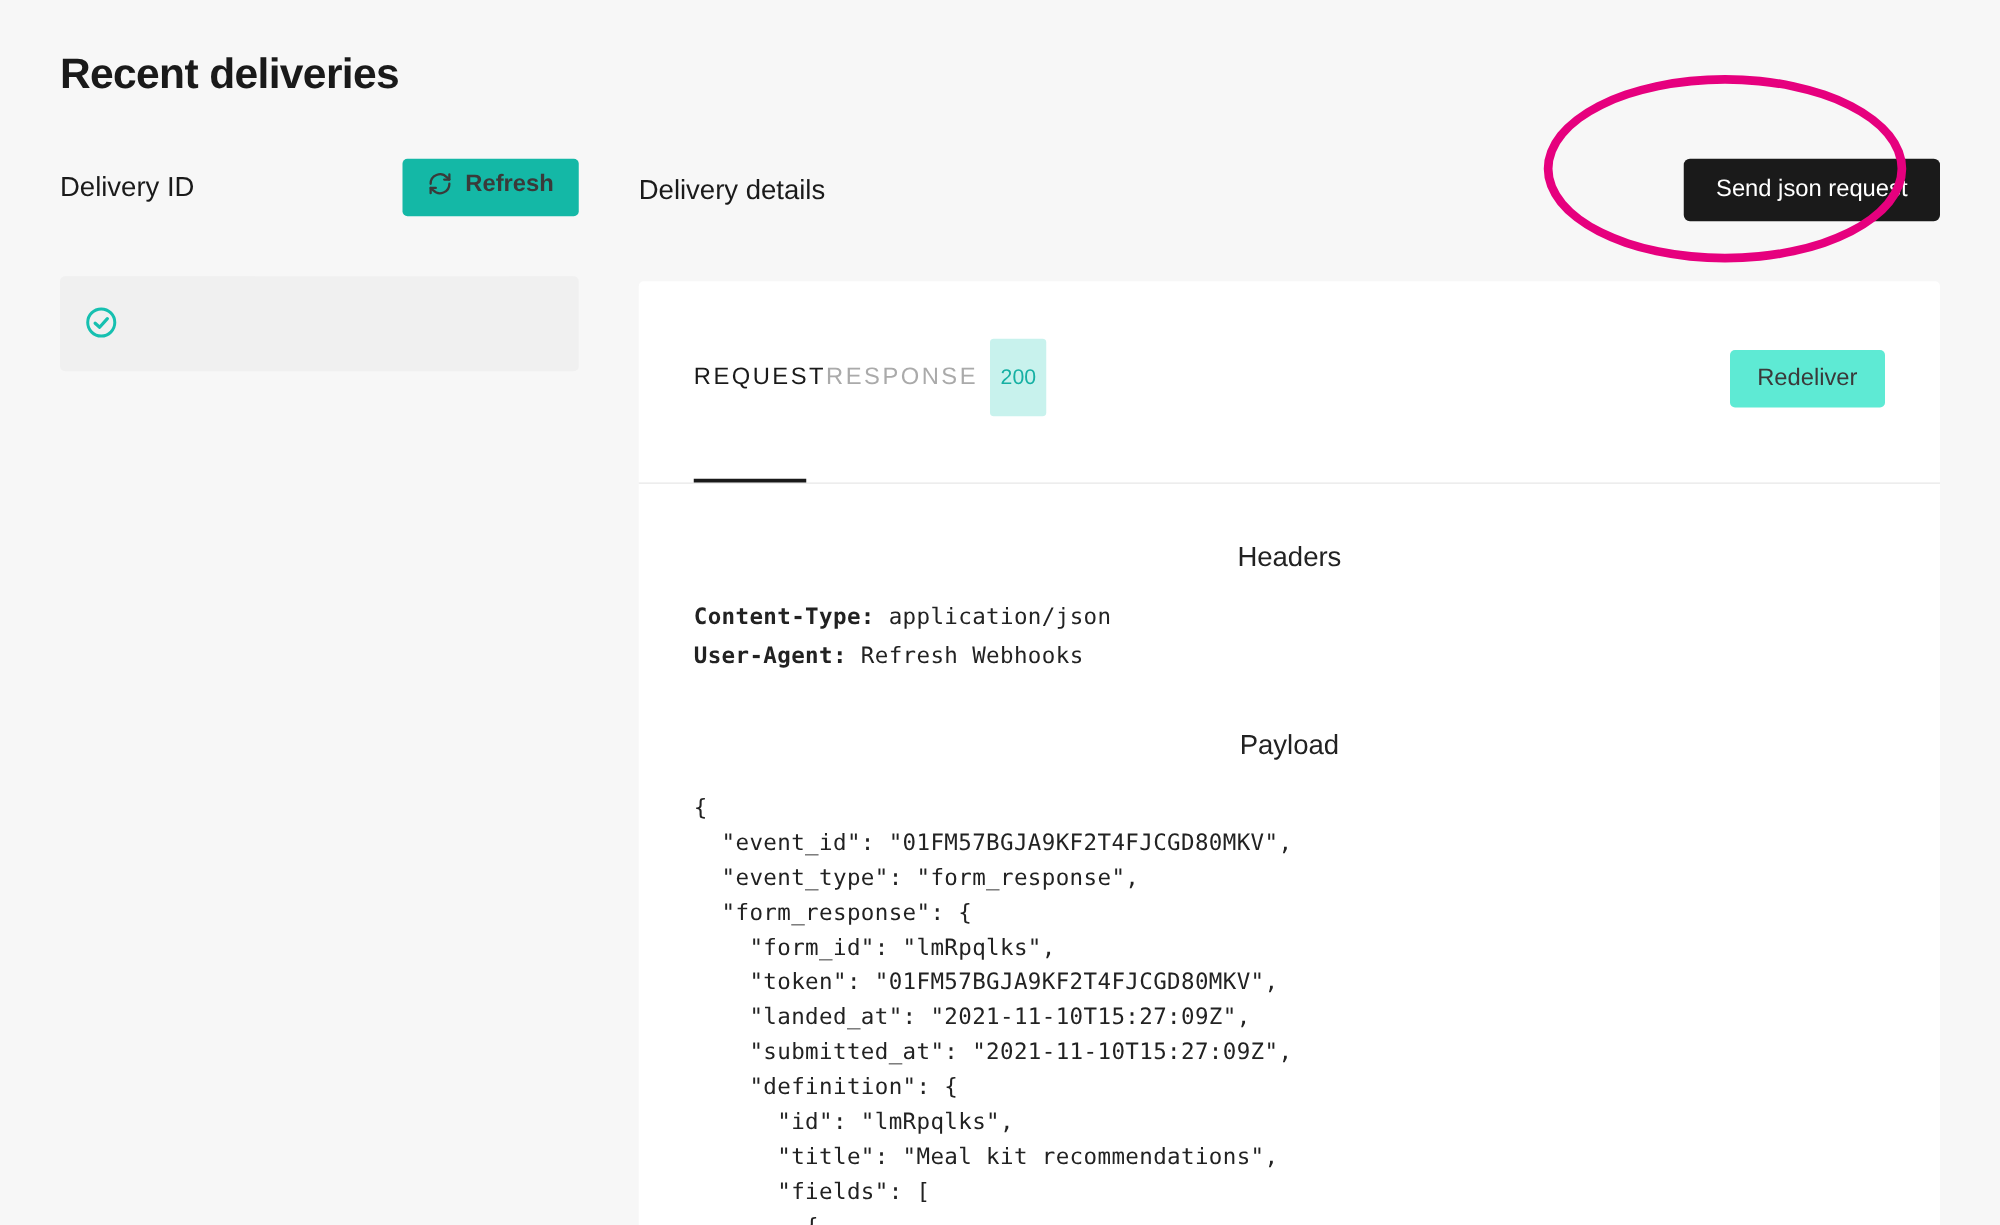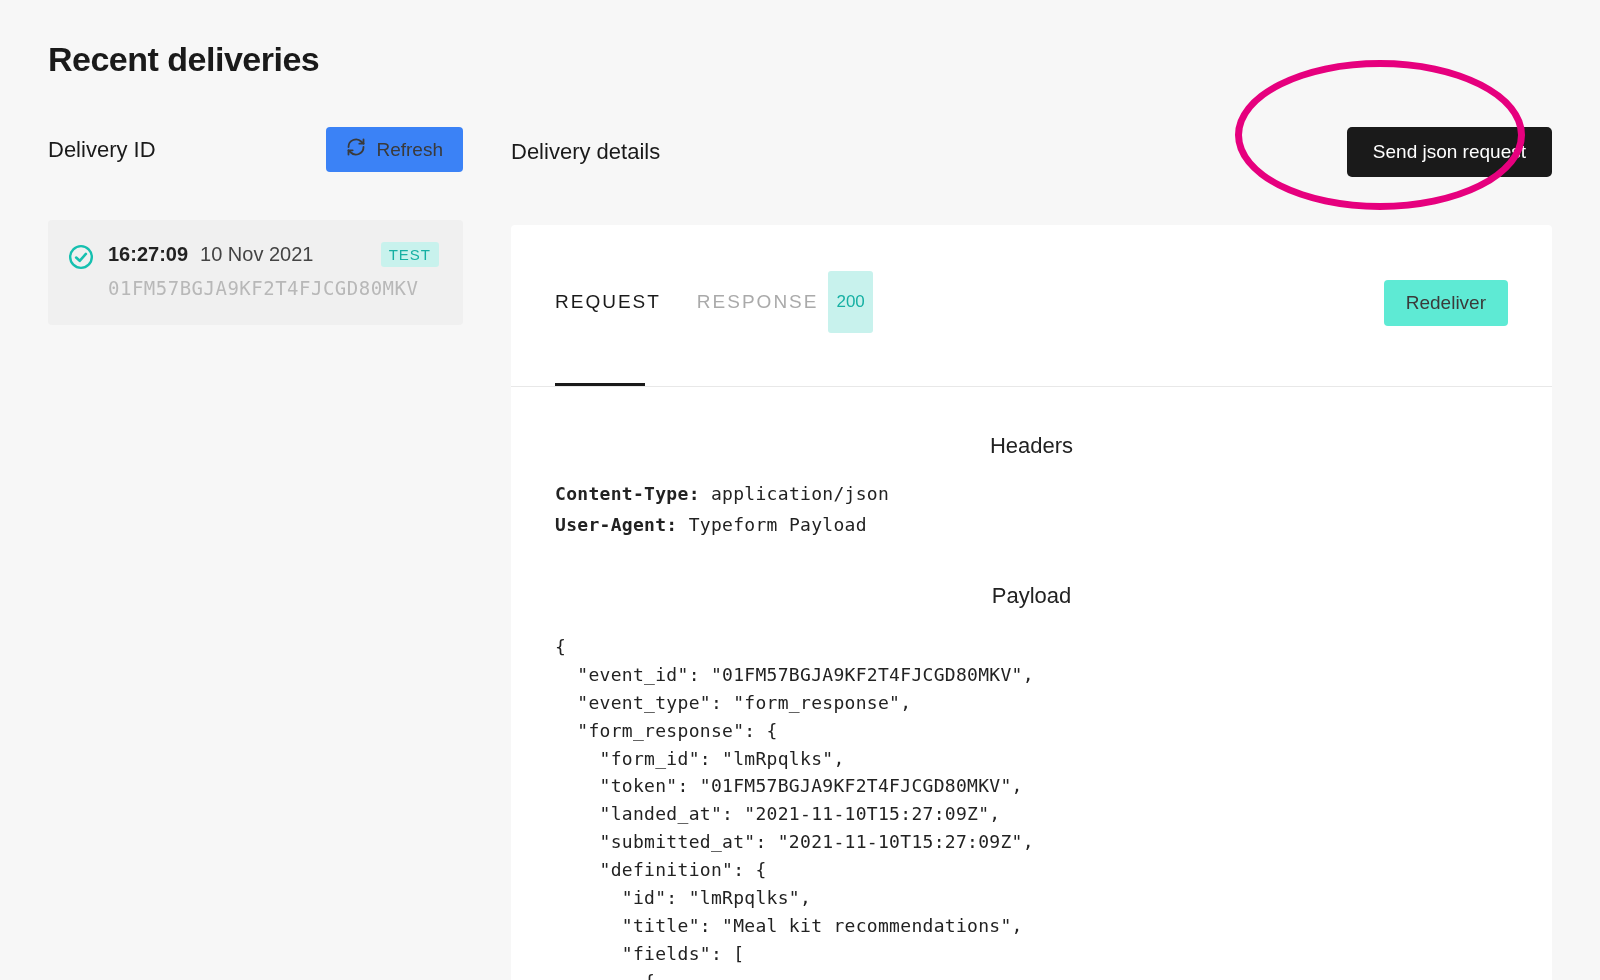--- a/index.html
+++ b/index.html
@@ -43,30 +43,30 @@
       justify-content: space-between;
       margin-bottom: 48px;
     }
     .section-label {
       font-size: 22px;
       font-weight: 400;
       color: #1a1a1a;
     }
     .refresh-btn {
       display: inline-flex;
-      align-items: center;
       gap: 10px;
-      background: #3b82f6;
+      background: #14b8a6;
       border: none;
       border-radius: 4px;
       padding: 10px 20px;
       font-size: 19px;
       color: #3a3a3a;
       cursor: pointer;
       font-family: inherit;
+      font-weight: bold;
     }
     .refresh-btn svg {
       width: 20px;
       height: 20px;
       stroke: #3a3a3a;
     }
     .delivery-item {
       background: #f0f0f0;
       border-radius: 4px;
       padding: 22px 24px 26px 20px;
@@ -141,21 +141,20 @@
       min-height: 700px;
     }
     .panel-top {
       display: flex;
       align-items: center;
       justify-content: space-between;
       padding: 46px 44px 0 44px;
     }
     .tabs {
       display: flex;
-      gap: 36px;
       align-items: center;
     }
     .tab {
       font-size: 19px;
       letter-spacing: 2px;
       font-weight: 500;
       color: #aaa;
       cursor: pointer;
       display: flex;
       align-items: center;
@@ -258,28 +257,20 @@
         </button>
       </div>
 
       <div class="delivery-item">
         <span class="check-badge">
           <svg viewBox="0 0 24 24">
             <circle cx="12" cy="12" r="10" fill="none" stroke="#16c0b0" stroke-width="2.2"></circle>
             <path d="M7.5 12.5 L10.8 15.5 L16.5 9.2" fill="none" stroke="#16c0b0" stroke-width="2.4" stroke-linecap="round" stroke-linejoin="round"></path>
           </svg>
         </span>
-        <div class="delivery-body">
-          <div class="delivery-top">
-            <span class="delivery-time">16:27:09</span>
-            <span class="delivery-date">10 Nov 2021</span>
-            <span class="test-pill">TEST</span>
-          </div>
-          <div class="delivery-id-str">01FM57BGJA9KF2T4FJCGD80MKV</div>
-        </div>
       </div>
     </div>
 
     <div class="col-right">
       <div class="right-header">
         <div class="section-label">Delivery details</div>
         <button class="send-test-btn">Send json request</button>
       </div>
 
       <div class="detail-panel">
@@ -301,21 +292,21 @@
 
         <div class="panel-body">
           <div class="sub-heading">Headers</div>
 
           <div class="hdr-row">
             <span class="hkey">Content-Type:</span>
             <span>application/json</span>
           </div>
           <div class="hdr-row">
             <span class="hkey">User-Agent:</span>
-            <span>Typeform Payload</span>
+            <span>Refresh Webhooks</span>
           </div>
 
           <div class="sub-heading" style="margin-top:48px;">Payload</div>
 
           <div class="payload-pre">{
   "event_id": "01FM57BGJA9KF2T4FJCGD80MKV",
   "event_type": "form_response",
   "form_response": {
     "form_id": "lmRpqlks",
     "token": "01FM57BGJA9KF2T4FJCGD80MKV",

